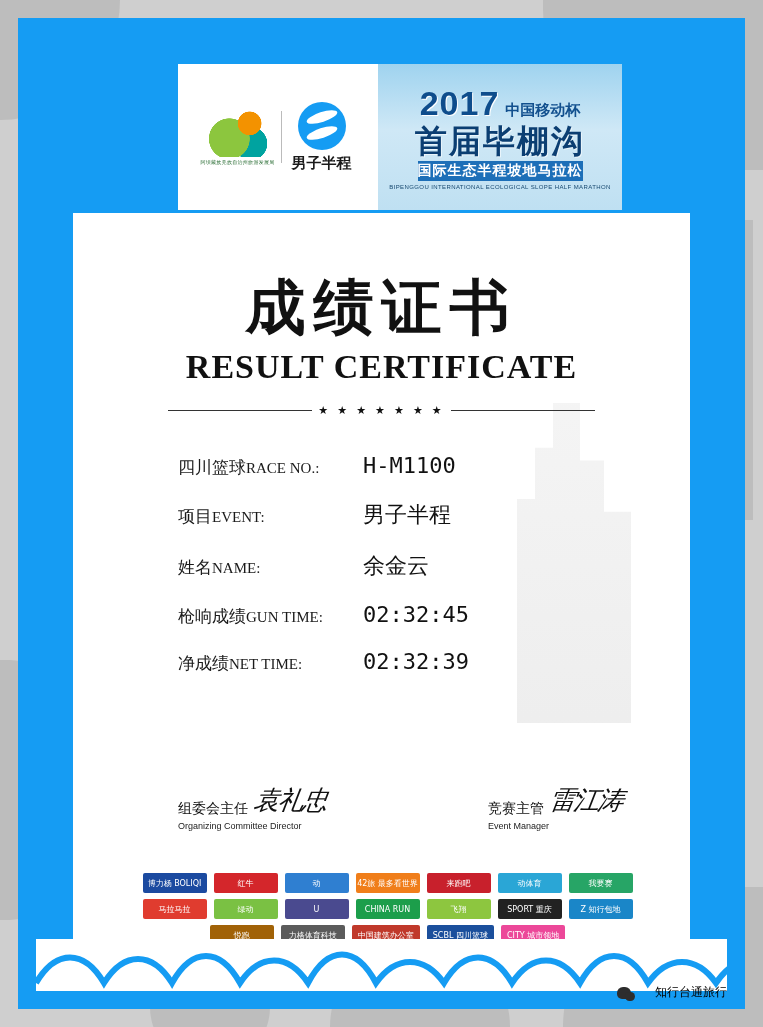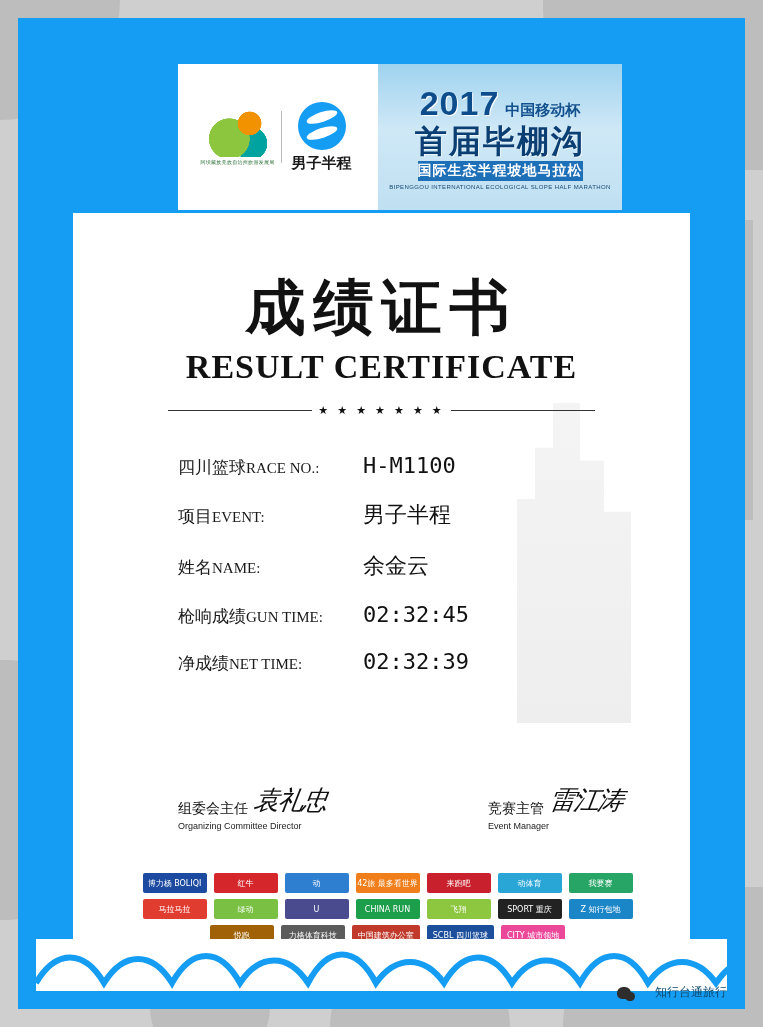--- a/index.html
+++ b/index.html
@@ -175,21 +175,21 @@
   }
 
   
   .wave-band{
     position:absolute;left:18px;right:18px;bottom:18px;height:52px;
     background:#ffffff;overflow:hidden;
   }
   .wave-band svg{display:block;}
   .wechat{
     position:absolute;right:36px;bottom:26px;
-    display:flex;align-items:center;gap:24px;color:#0c4a6e;font-size:12px;
+    display:flex;align-items:center;gap:24px;color:#000000;font-size:12px;
   }
   .wechat .wc-icon{
     width:14px;height:12px;background:#2d2d2d;border-radius:6px 6px 5px 5px;position:relative;
   }
   .wechat .wc-icon:after{
     content:"";position:absolute;right:-4px;bottom:-2px;width:10px;height:9px;
     background:#2d2d2d;border-radius:5px;
   }
 </style>
 </head>

